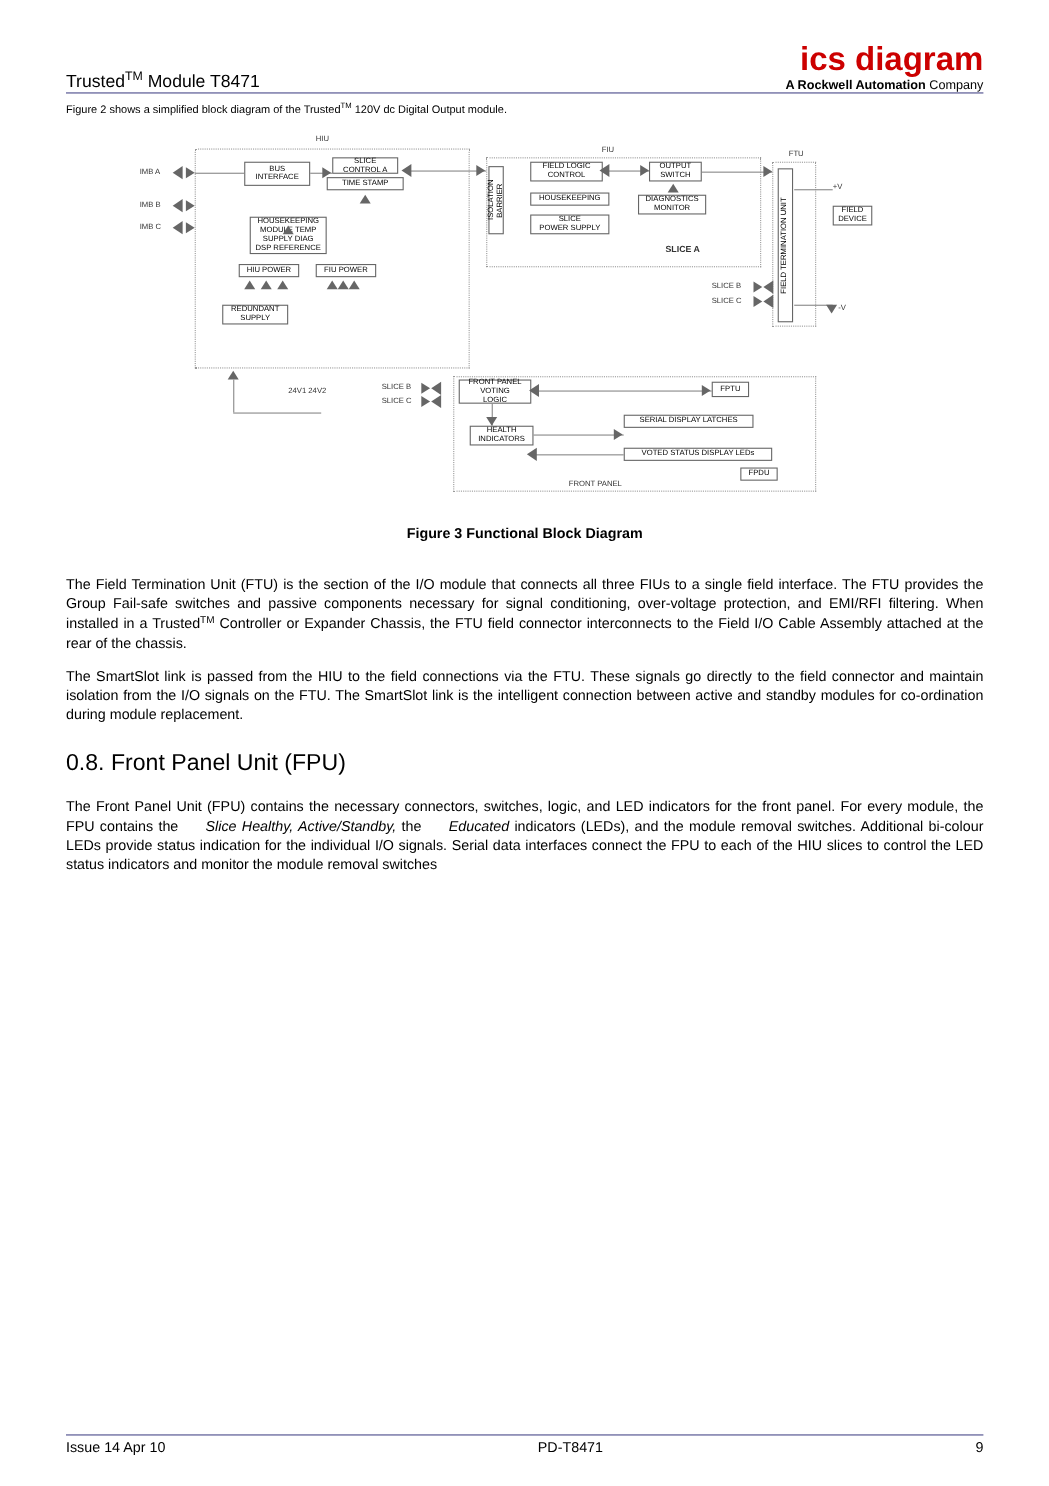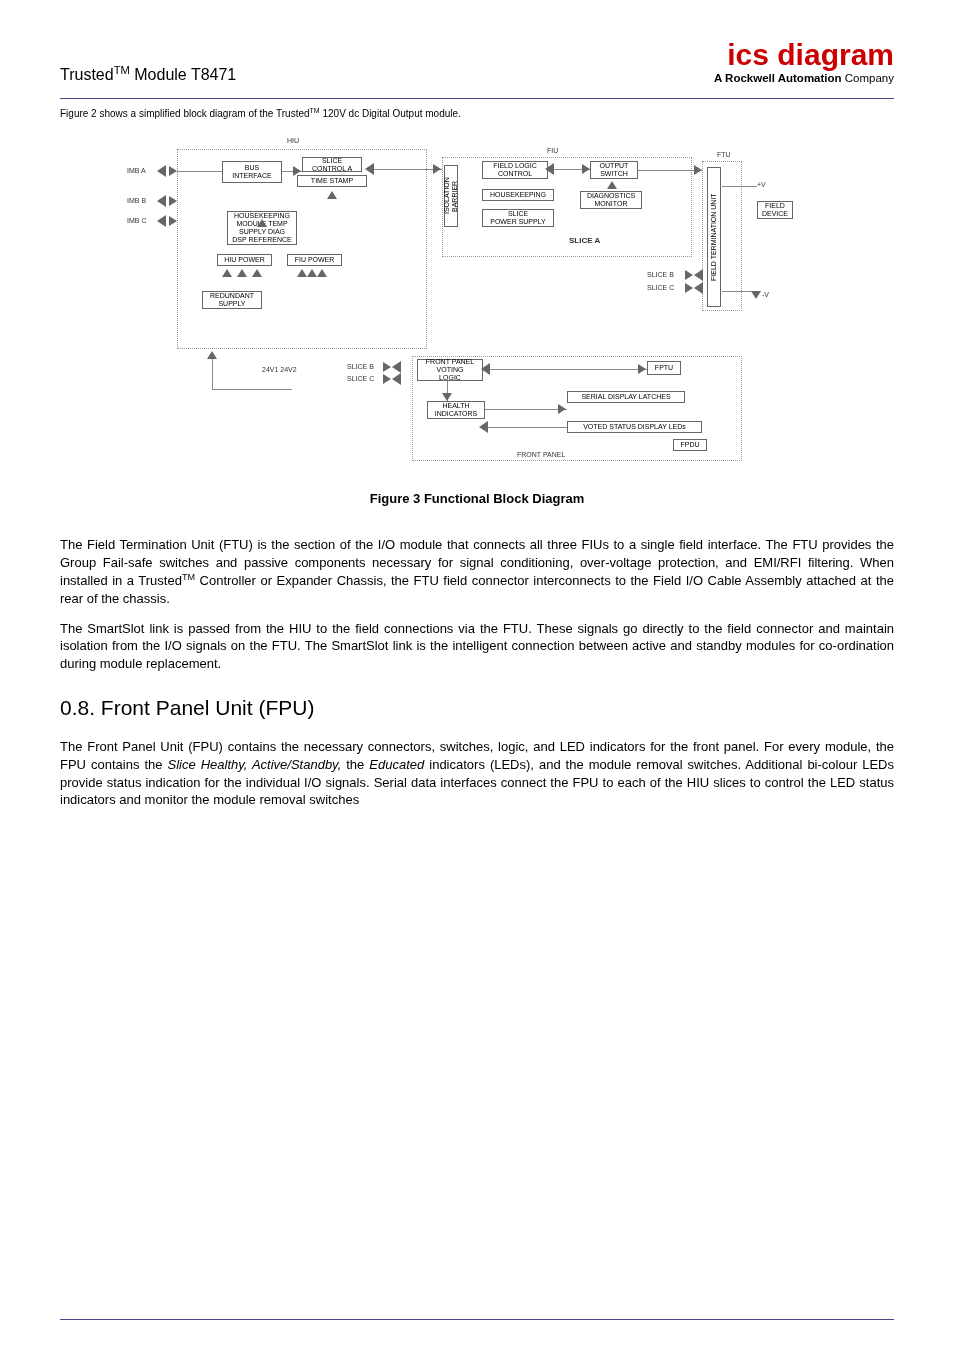--- a/index.html
+++ b/index.html
@@ -10,21 +10,21 @@
     background: #fff;
     width: 954px;
     height: 1351px;
     position: relative;
     padding: 40px 60px 30px 60px;
   }
   .header-row {
     display: flex;
     justify-content: space-between;
     align-items: flex-end;
-    margin-bottom: 14px;
+    margin-bottom: 0;
   }
   .header-left { font-size: 16px; }
   .logo-block { text-align: right; }
   .logo-main { font-size: 30px; font-weight: bold; color: #cc0000; line-height: 1; }
   .logo-sub { font-size: 11.5px; color: #000; margin-top: 2px; }
   .logo-sub b { font-weight: bold; }
   .hr-top { border: none; border-top: 1px solid #4a4a8a; margin-bottom: 8px; }
   .intro { font-size: 10px; margin-bottom: 12px; }
   sup { font-size: 0.7em; }
 
@@ -87,21 +87,21 @@
   .vline { position:absolute; width:1px; background:#888; }
   .vert-text {
     writing-mode: vertical-rl;
     transform: rotate(180deg);
   }
 
   .fig-caption { text-align: center; font-weight: bold; font-size: 13px; margin: 20px 0 30px 0; }
   h2 { font-size: 21px; font-weight: normal; margin-bottom: 18px; }
   p.body { font-size: 13px; text-align: justify; margin-bottom: 12px; line-height: 1.35; }
   .sec { margin-bottom: 24px; }
-  em { font-style: italic; }
+  em { font-style: italic; margin-left: 20px; }
 
   .footer {
     position: absolute;
     left: 60px; right: 60px; bottom: 28px;
     font-size: 13px;
   }
   .footer-line { border: none; border-top: 1px solid #4a4a8a; margin-bottom: 3px; }
   .footer-row { display: flex; justify-content: space-between; }
 </style>
 </head>
@@ -179,21 +179,21 @@
   <div class="tri-r" style="left:266px; top:243px;"></div>
   <div class="tri-l" style="left:275px; top:242px;"></div>
 
   <div class="d-box vert-text" style="left:327px; top:34px; width:14px; height:62px;">ISOLATION<br>BARRIER</div>
 
   <div class="d-box" style="left:365px; top:30px; width:66px; height:18px;">FIELD LOGIC<br>CONTROL</div>
   <div class="d-box" style="left:365px; top:58px; width:72px; height:12px;">HOUSEKEEPING</div>
   <div class="d-box" style="left:365px; top:78px; width:72px; height:18px;">SLICE<br>POWER SUPPLY</div>
   <div class="d-box" style="left:473px; top:30px; width:48px; height:18px;">OUTPUT<br>SWITCH</div>
   <div class="d-box" style="left:463px; top:60px; width:62px; height:18px;">DIAGNOSTICS<br>MONITOR</div>
-  <div class="d-label" style="left:452px; top:105px; font-weight:bold; font-size:8px;">SLICE A</div>
+  <div class="d-label" style="left:488px; top:105px; font-weight:bold; font-size:8px;">SLICE A</div>
 
   <div class="d-label" style="left:530px; top:140px;">SLICE B</div>
   <div class="tri-r" style="left:568px; top:139px;"></div>
   <div class="tri-l" style="left:577px; top:138px;"></div>
   <div class="d-label" style="left:530px; top:153px;">SLICE C</div>
   <div class="tri-r" style="left:568px; top:152px;"></div>
   <div class="tri-l" style="left:577px; top:151px;"></div>
 
   <div class="hline" style="left:165px; top:40px; width:20px;"></div>
   <div class="tri-r" style="left:176px; top:35px;"></div>
@@ -249,13 +249,18 @@
 
 <div class="sec">
   <h2>0.8. Front Panel Unit (FPU)</h2>
   <p class="body">
     <span>The Front Panel Unit (FPU) contains the necessary connectors, switches, logic, and LED indicators for the front panel.  For every module, the FPU contains the </span><em>Slice Healthy, Active/Standby,</em><span> the </span><em>Educated</em><span> indicators (LEDs), and the module removal switches.  Additional bi-colour LEDs provide status indication for the individual I/O signals.  Serial data interfaces connect the FPU to each of the HIU slices to control the LED status indicators and monitor the module removal switches</span>
   </p>
 </div>
 
 <div class="footer">
   <hr class="footer-line">
+  <div class="footer-row">
+    <span>Issue 14 Apr 10</span>
+    <span>PD-T8471</span>
+    <span>9</span>
+  </div>
 </div>
 
 </body></html>

